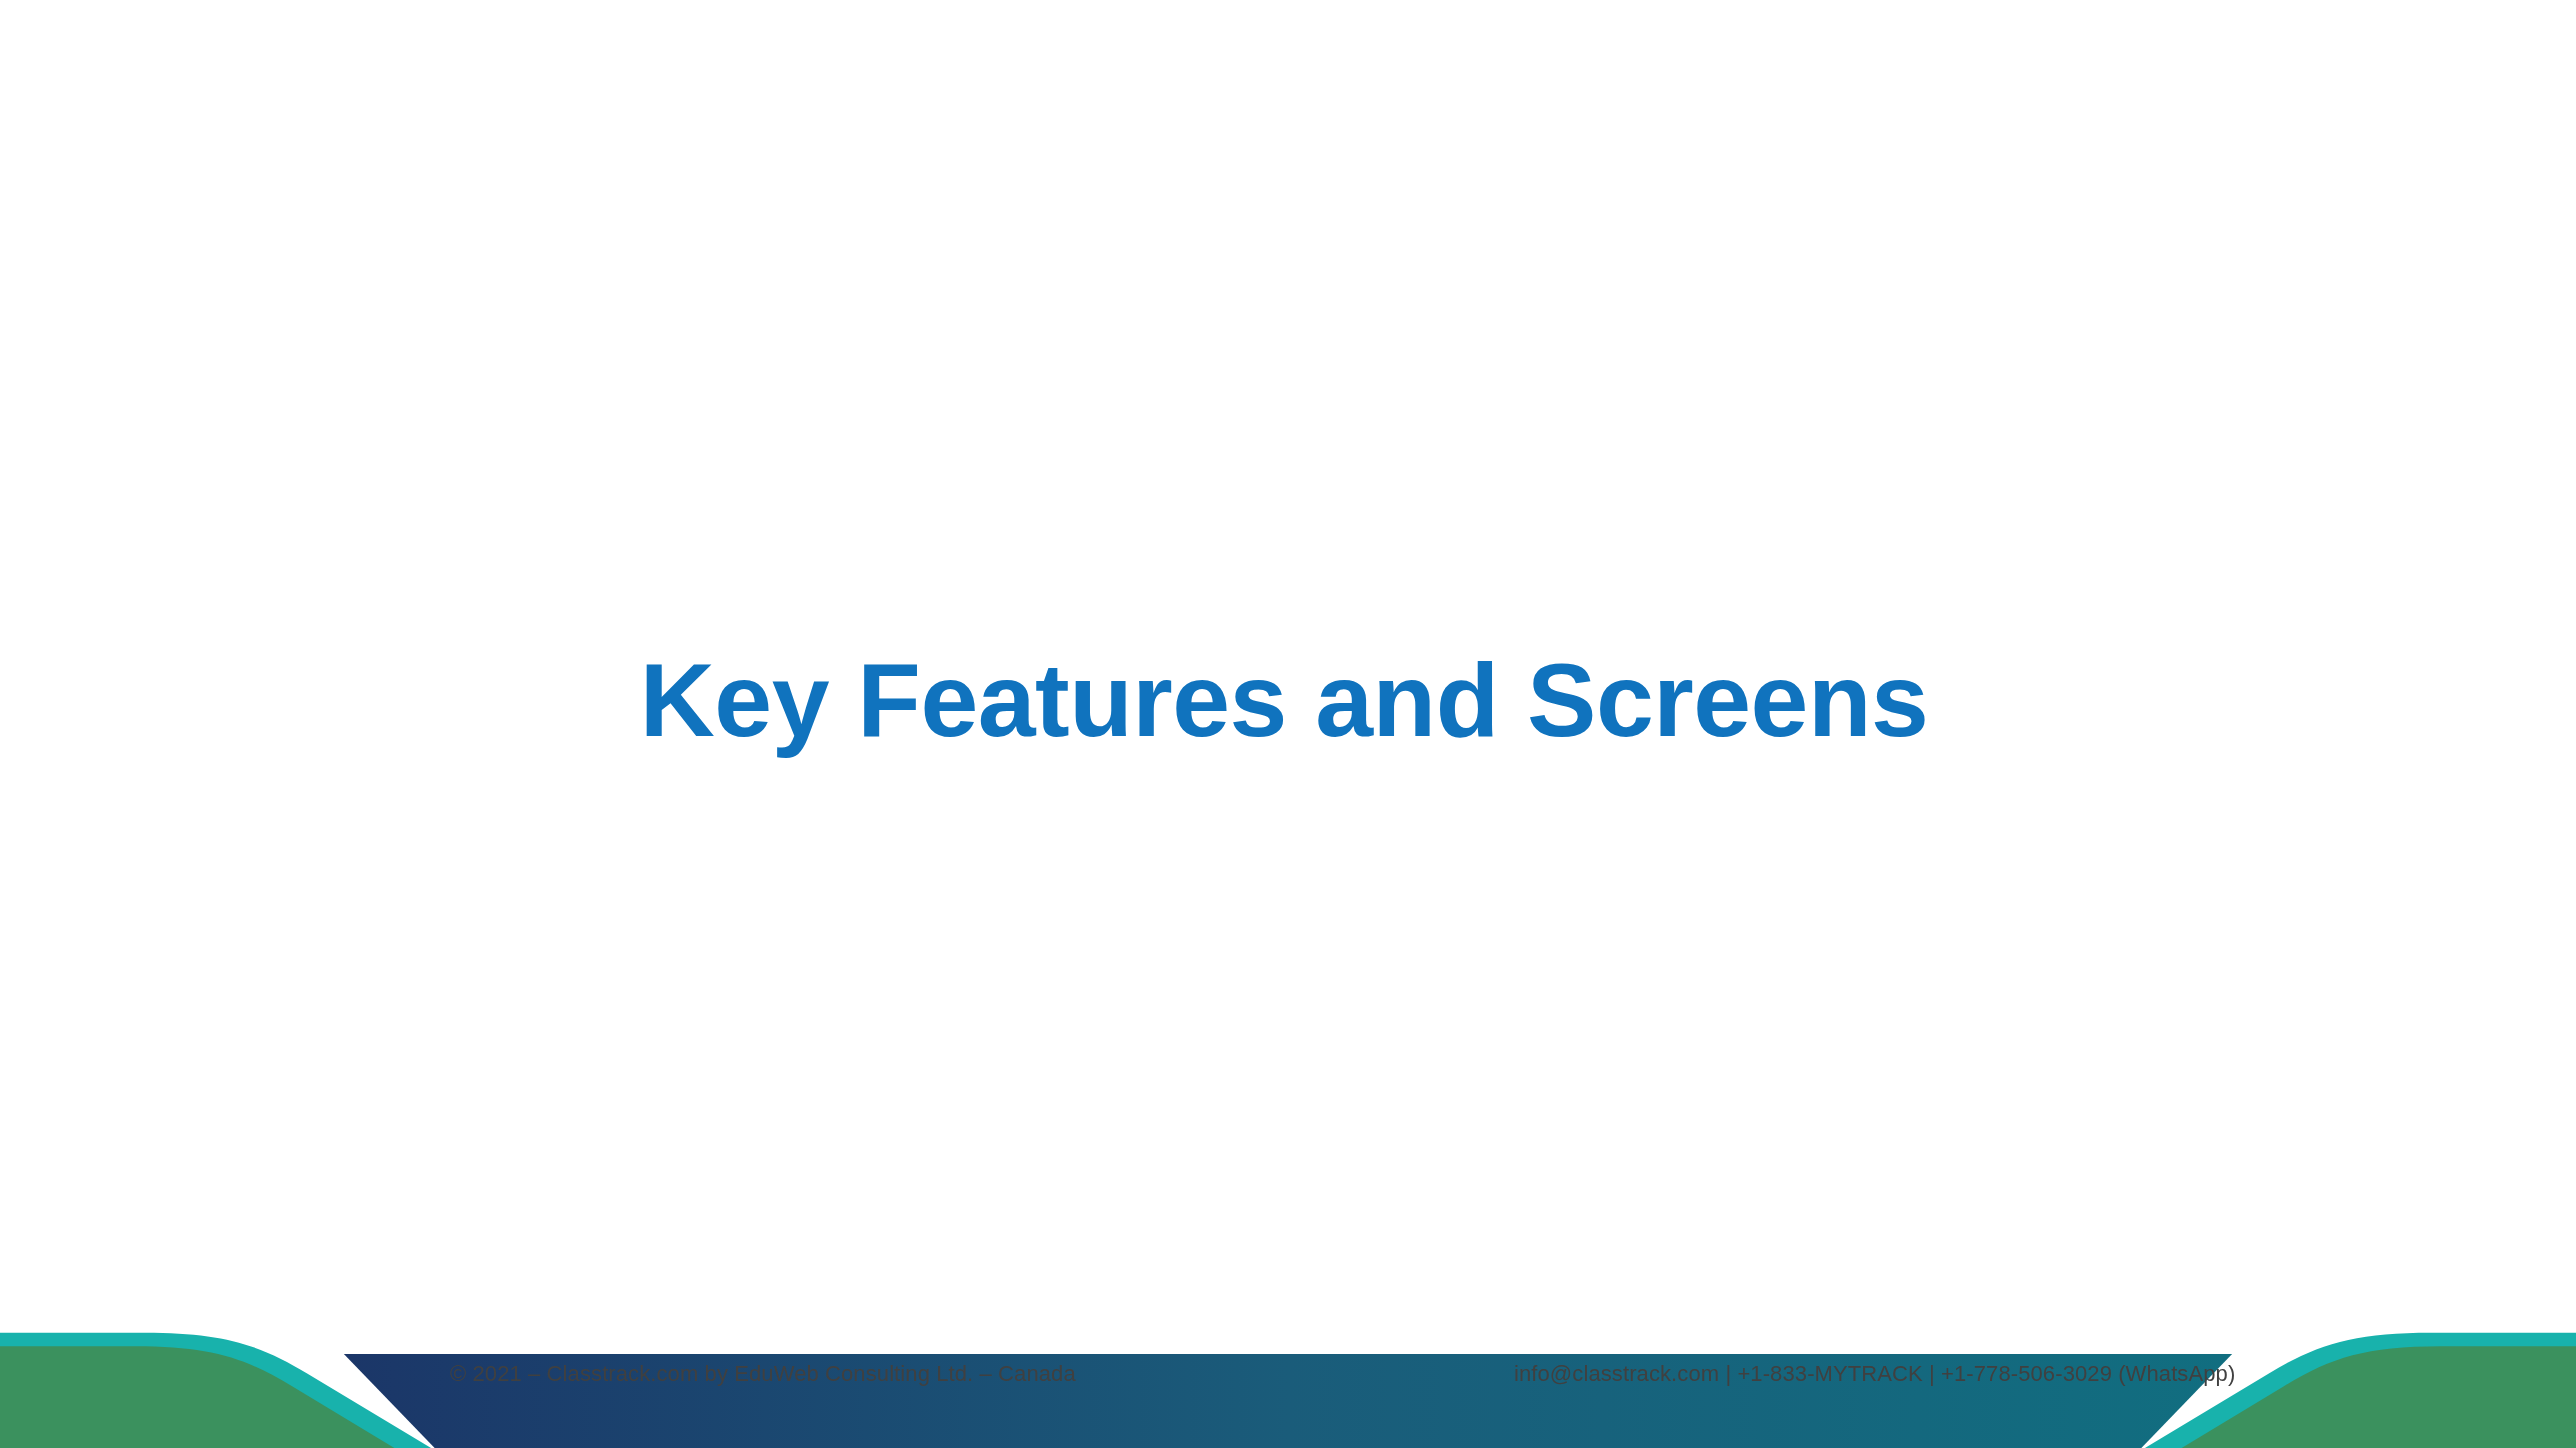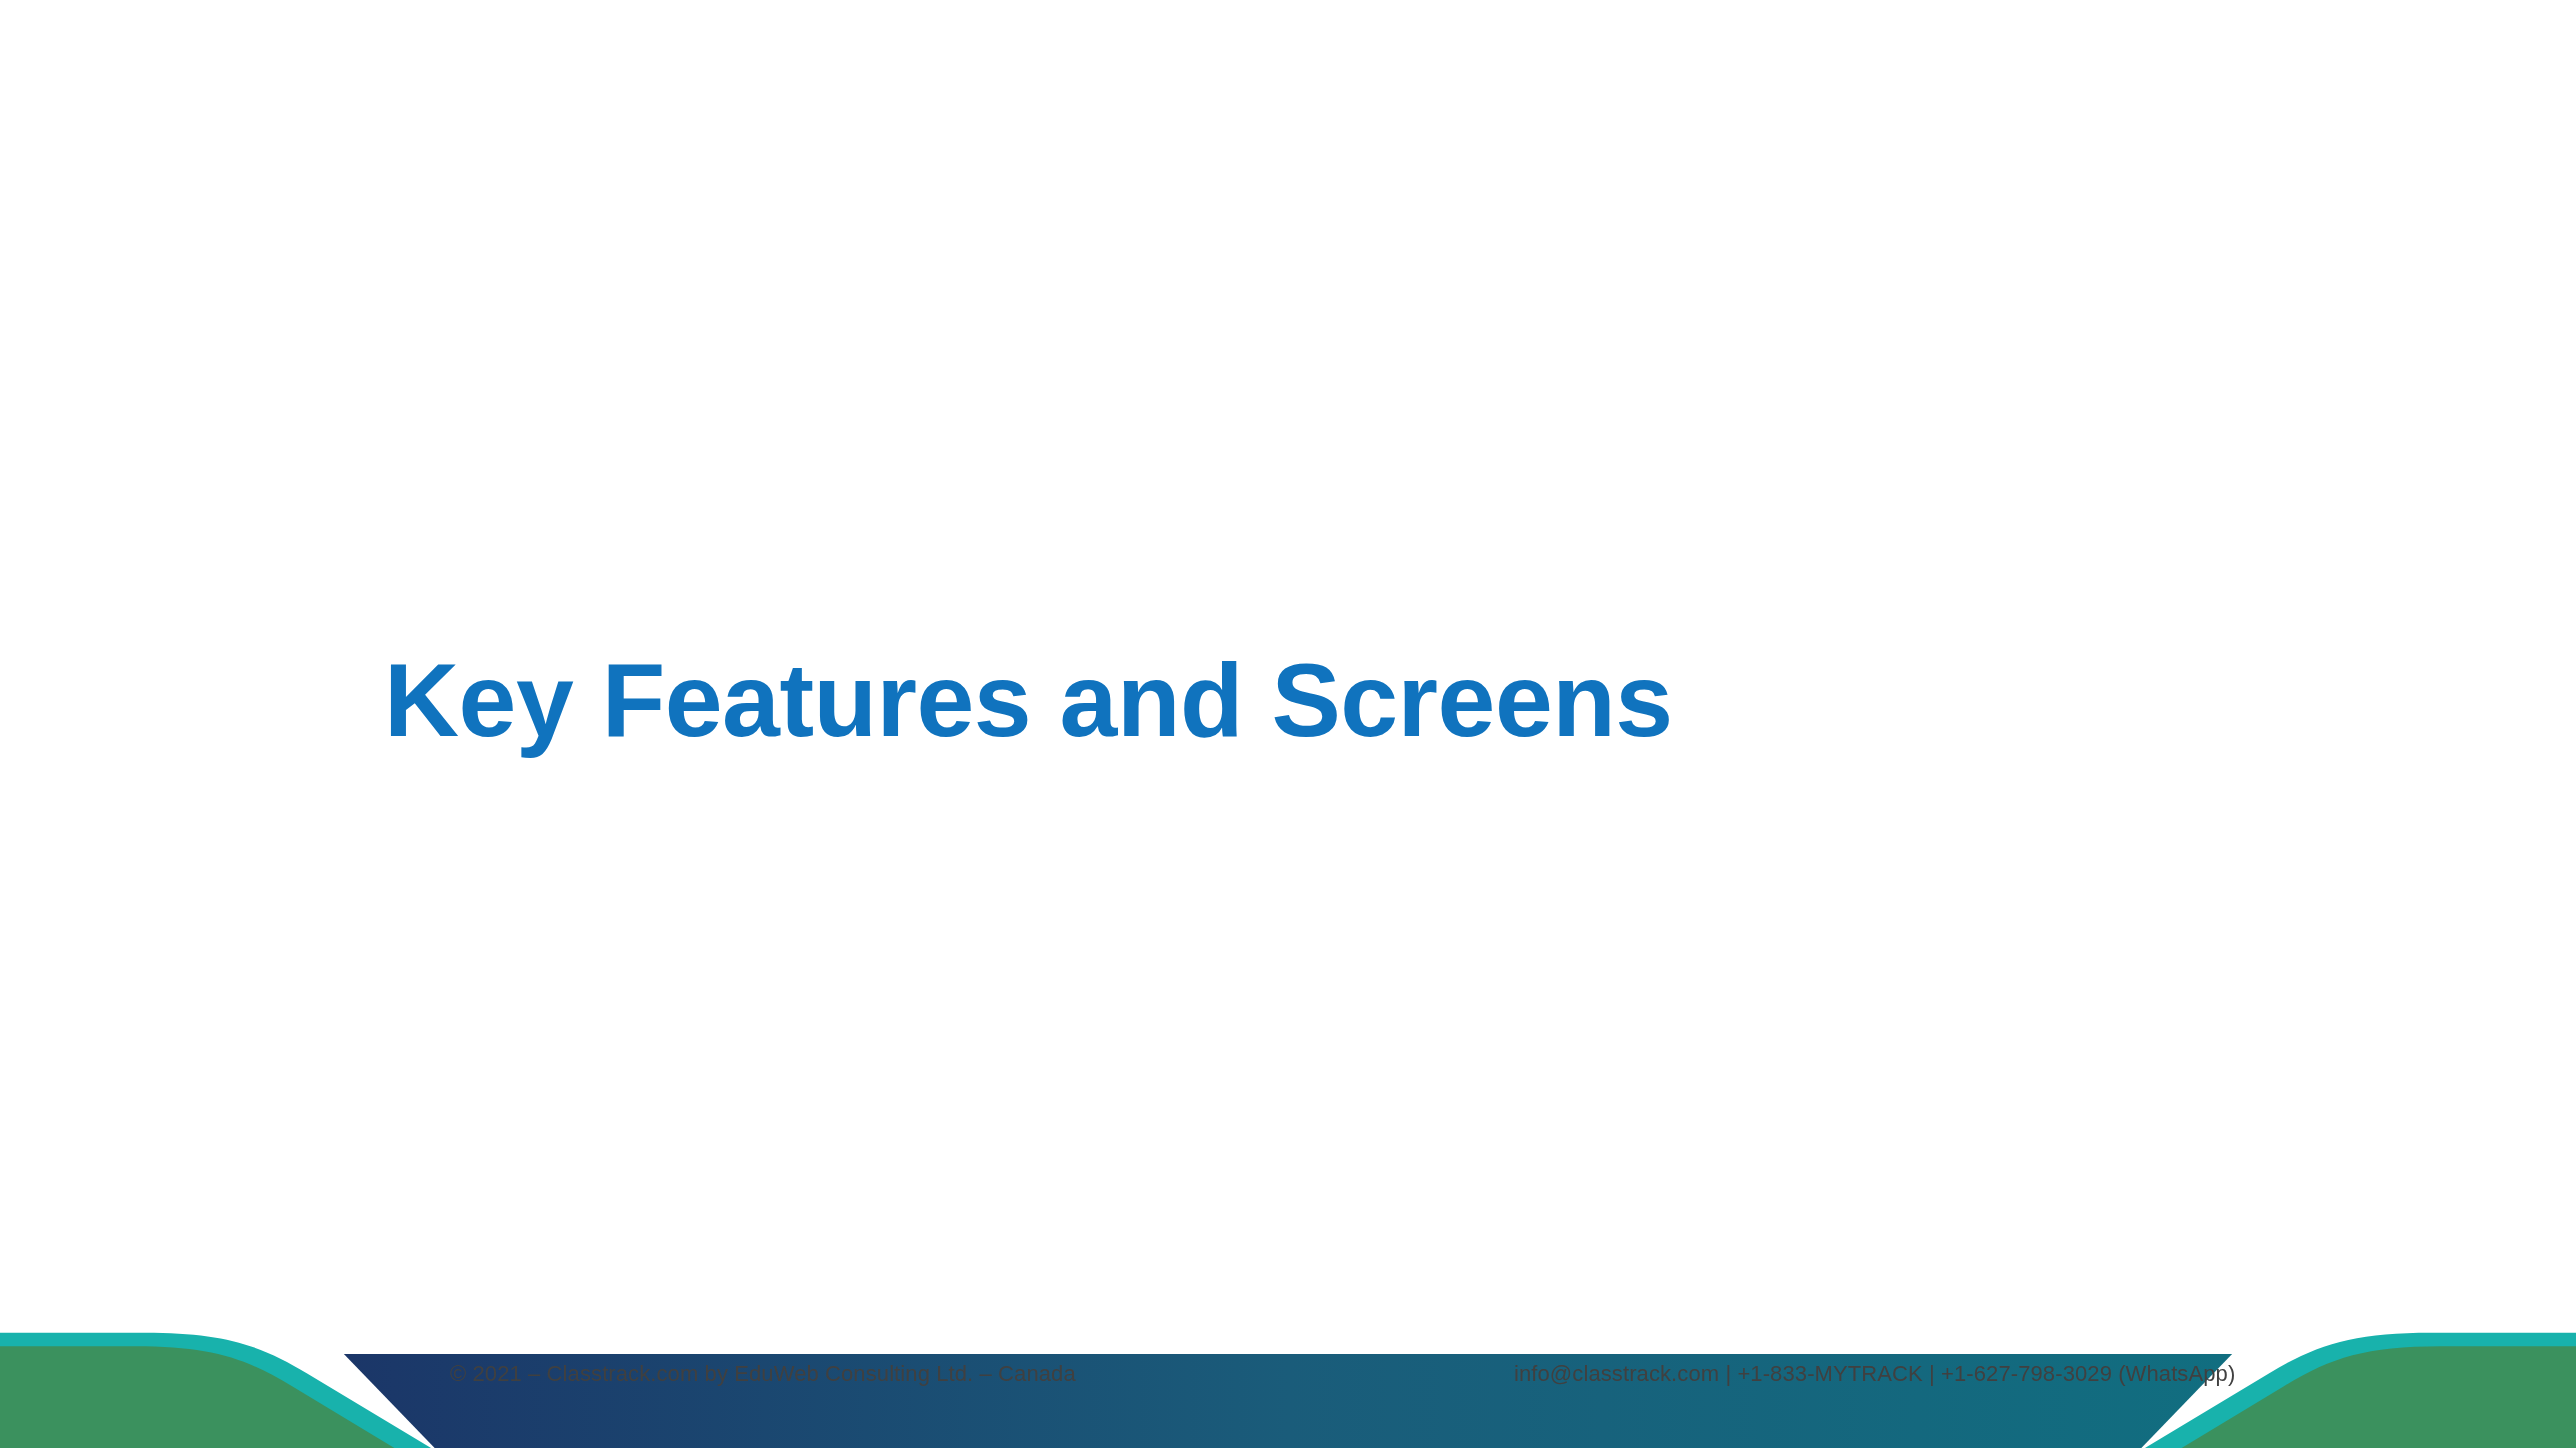--- a/index.html
+++ b/index.html
@@ -22,21 +22,21 @@
 
   
   .title-area {
     position: absolute;
     left: 0;
     top: 0;
     width: 2184px;
     height: 1338px;
     display: flex;
     align-items: center;
-    justify-content: flex-start;
+    justify-content: center;
     pointer-events: none;
   }
   .slide-title {
     margin: 0;
     padding: 0 0 0 384px;
     font-family: "Liberation Sans", sans-serif;
     font-size: 104px;
     font-weight: 700;
     line-height: 1.08;
     letter-spacing: -0.5px;
@@ -111,18 +111,18 @@
 
       <path fill="#18b2ac" d="M2667,10 L2517,10 C2437,10 2399,22 2349,52 L2219,130 L2357,130 L2467,64 C2499,45 2527,38 2567,38 L2667,38 Z"></path>
 
       <path fill="#3b915e" d="M2667,24 L2527,24 C2449,24 2413,36 2365,65 L2257,130 L2667,130 Z"></path>
 
       <path fill="url(#bandGradient)" d="M356,32 L2311,32 L2216,130 L451,130 Z"></path>
     </svg>
 
     <div class="footer-text footer-left">© 2021 – Classtrack.com by EduWeb Consulting Ltd. – Canada</div>
 
-    <div class="footer-text footer-right">info@classtrack.com | +1-833-MYTRACK | +1-627-798-3029 (WhatsApp)</div>
+    <div class="footer-text footer-right">info@classtrack.com | +1-833-MYTRACK | +1-778-506-3029 (WhatsApp)</div>
 
   </div>
 
 </div>
 
 
 </body></html>

